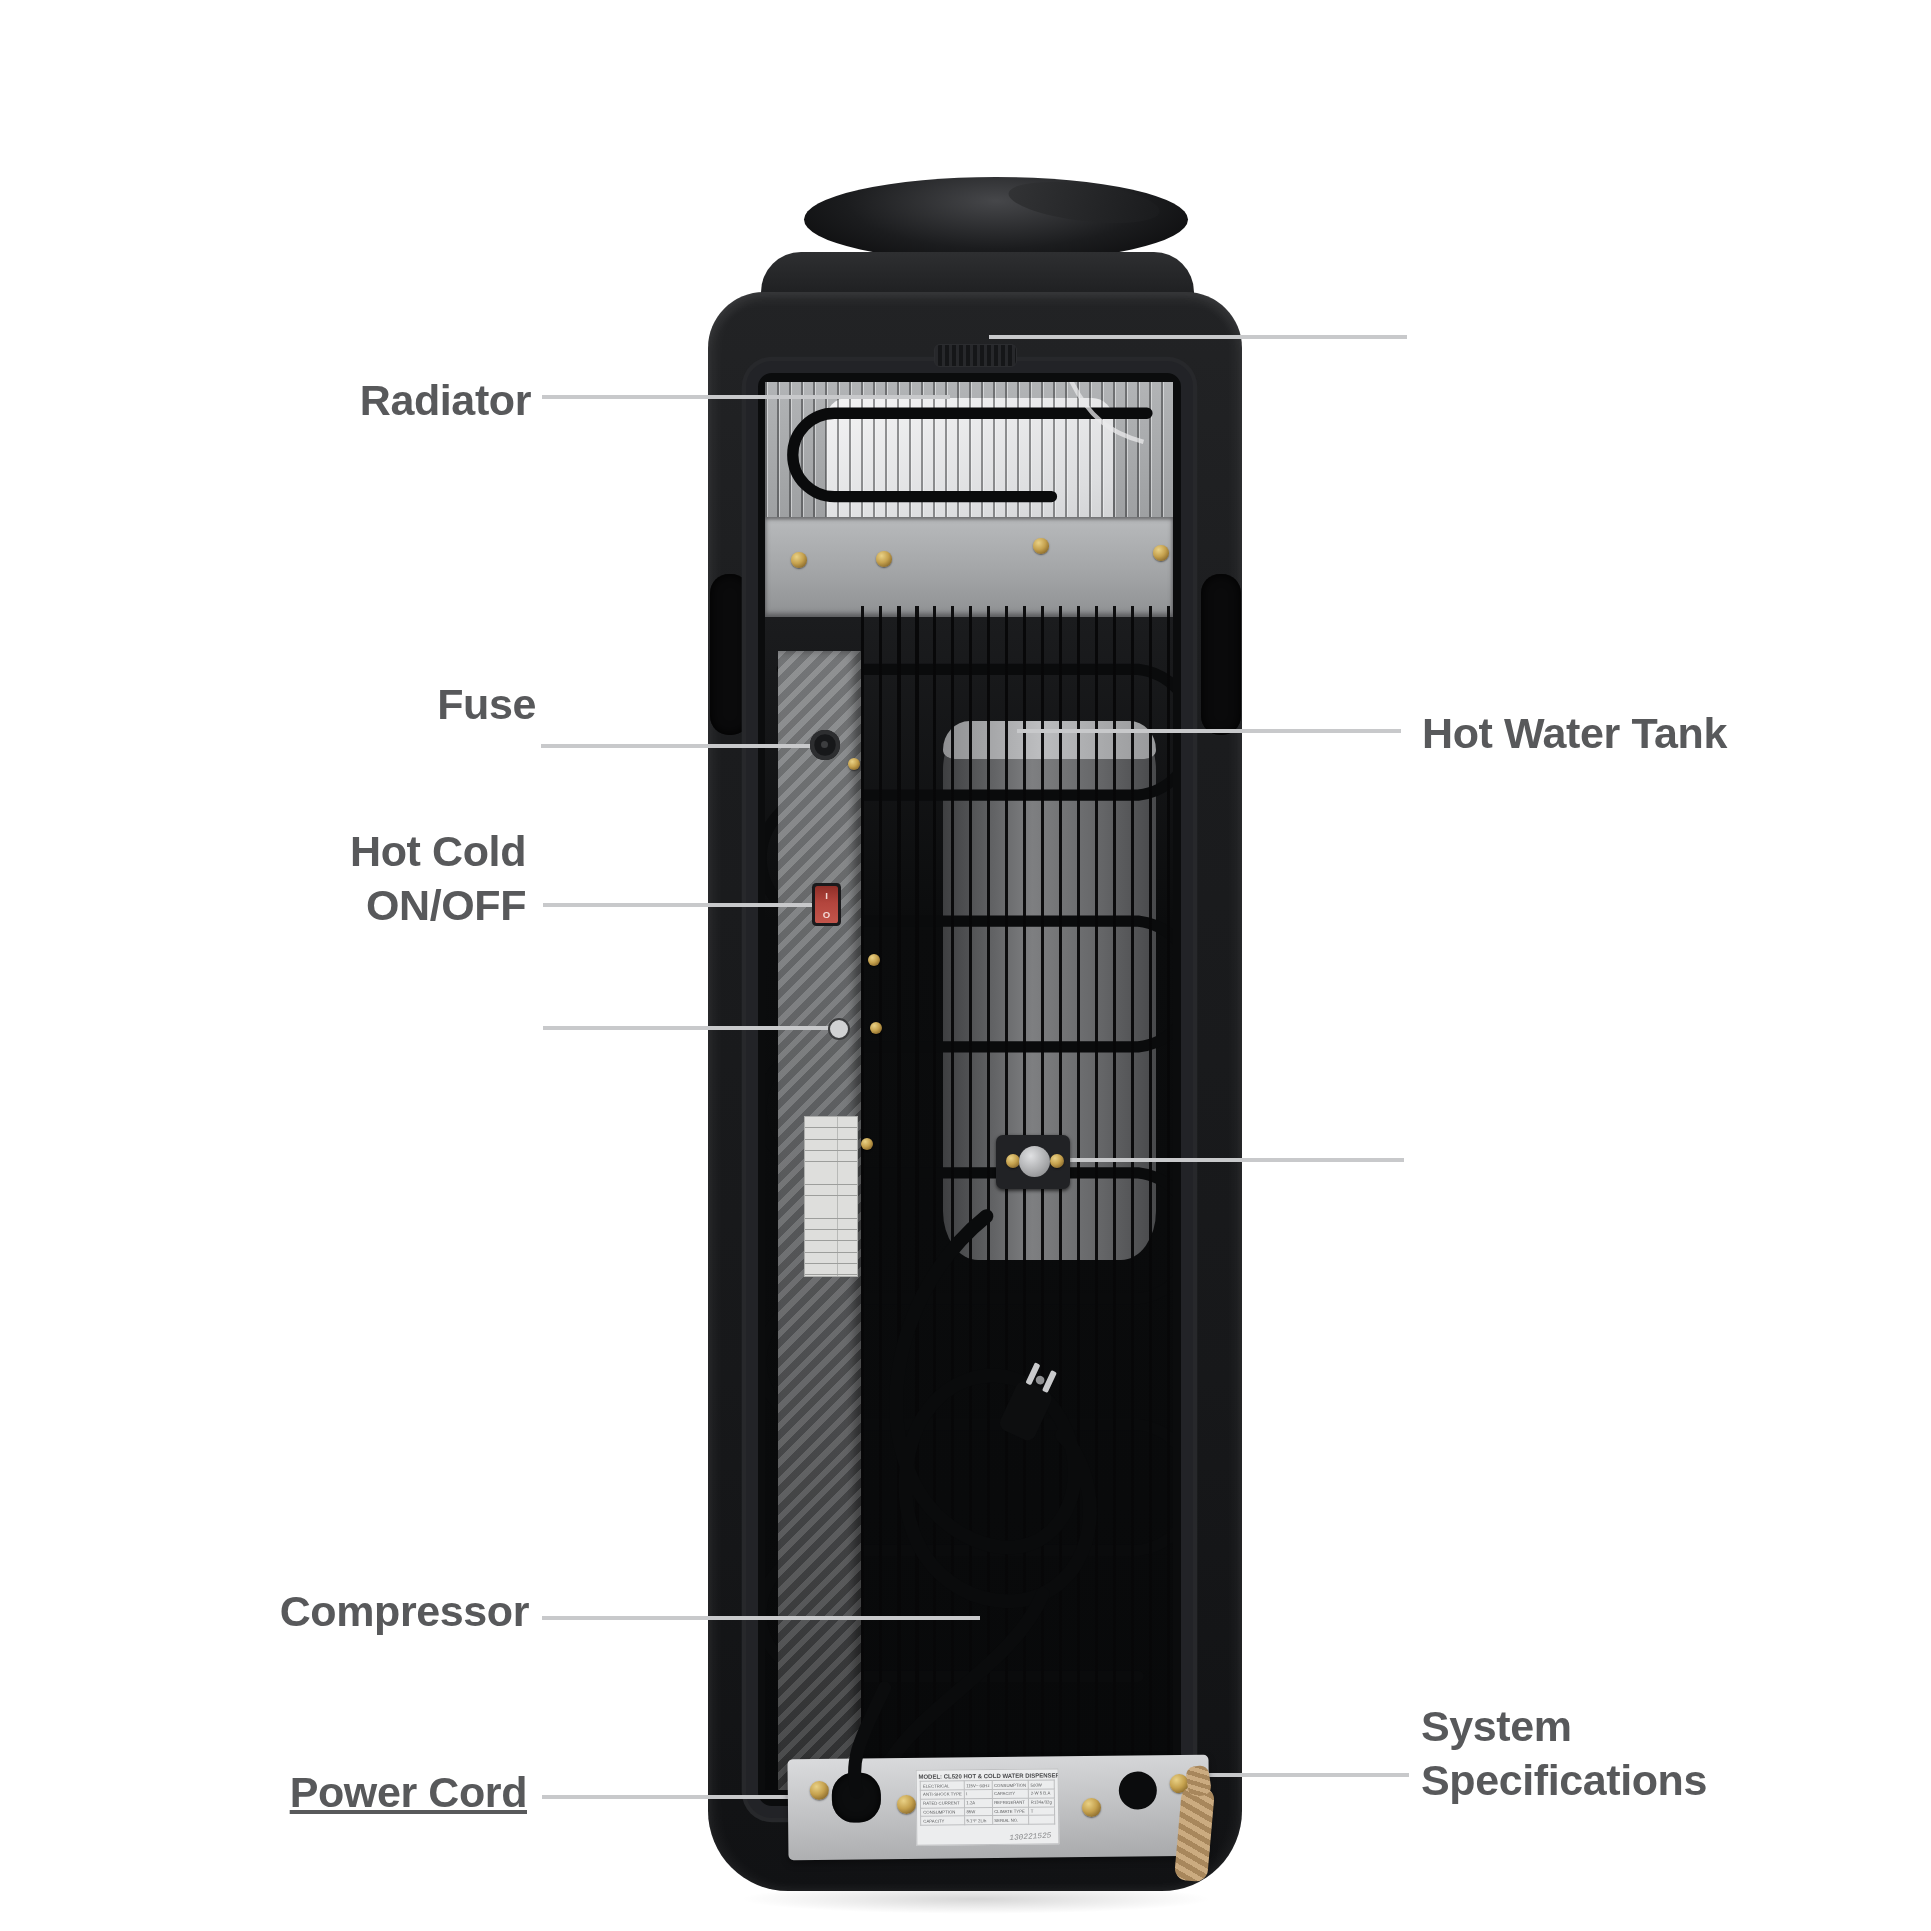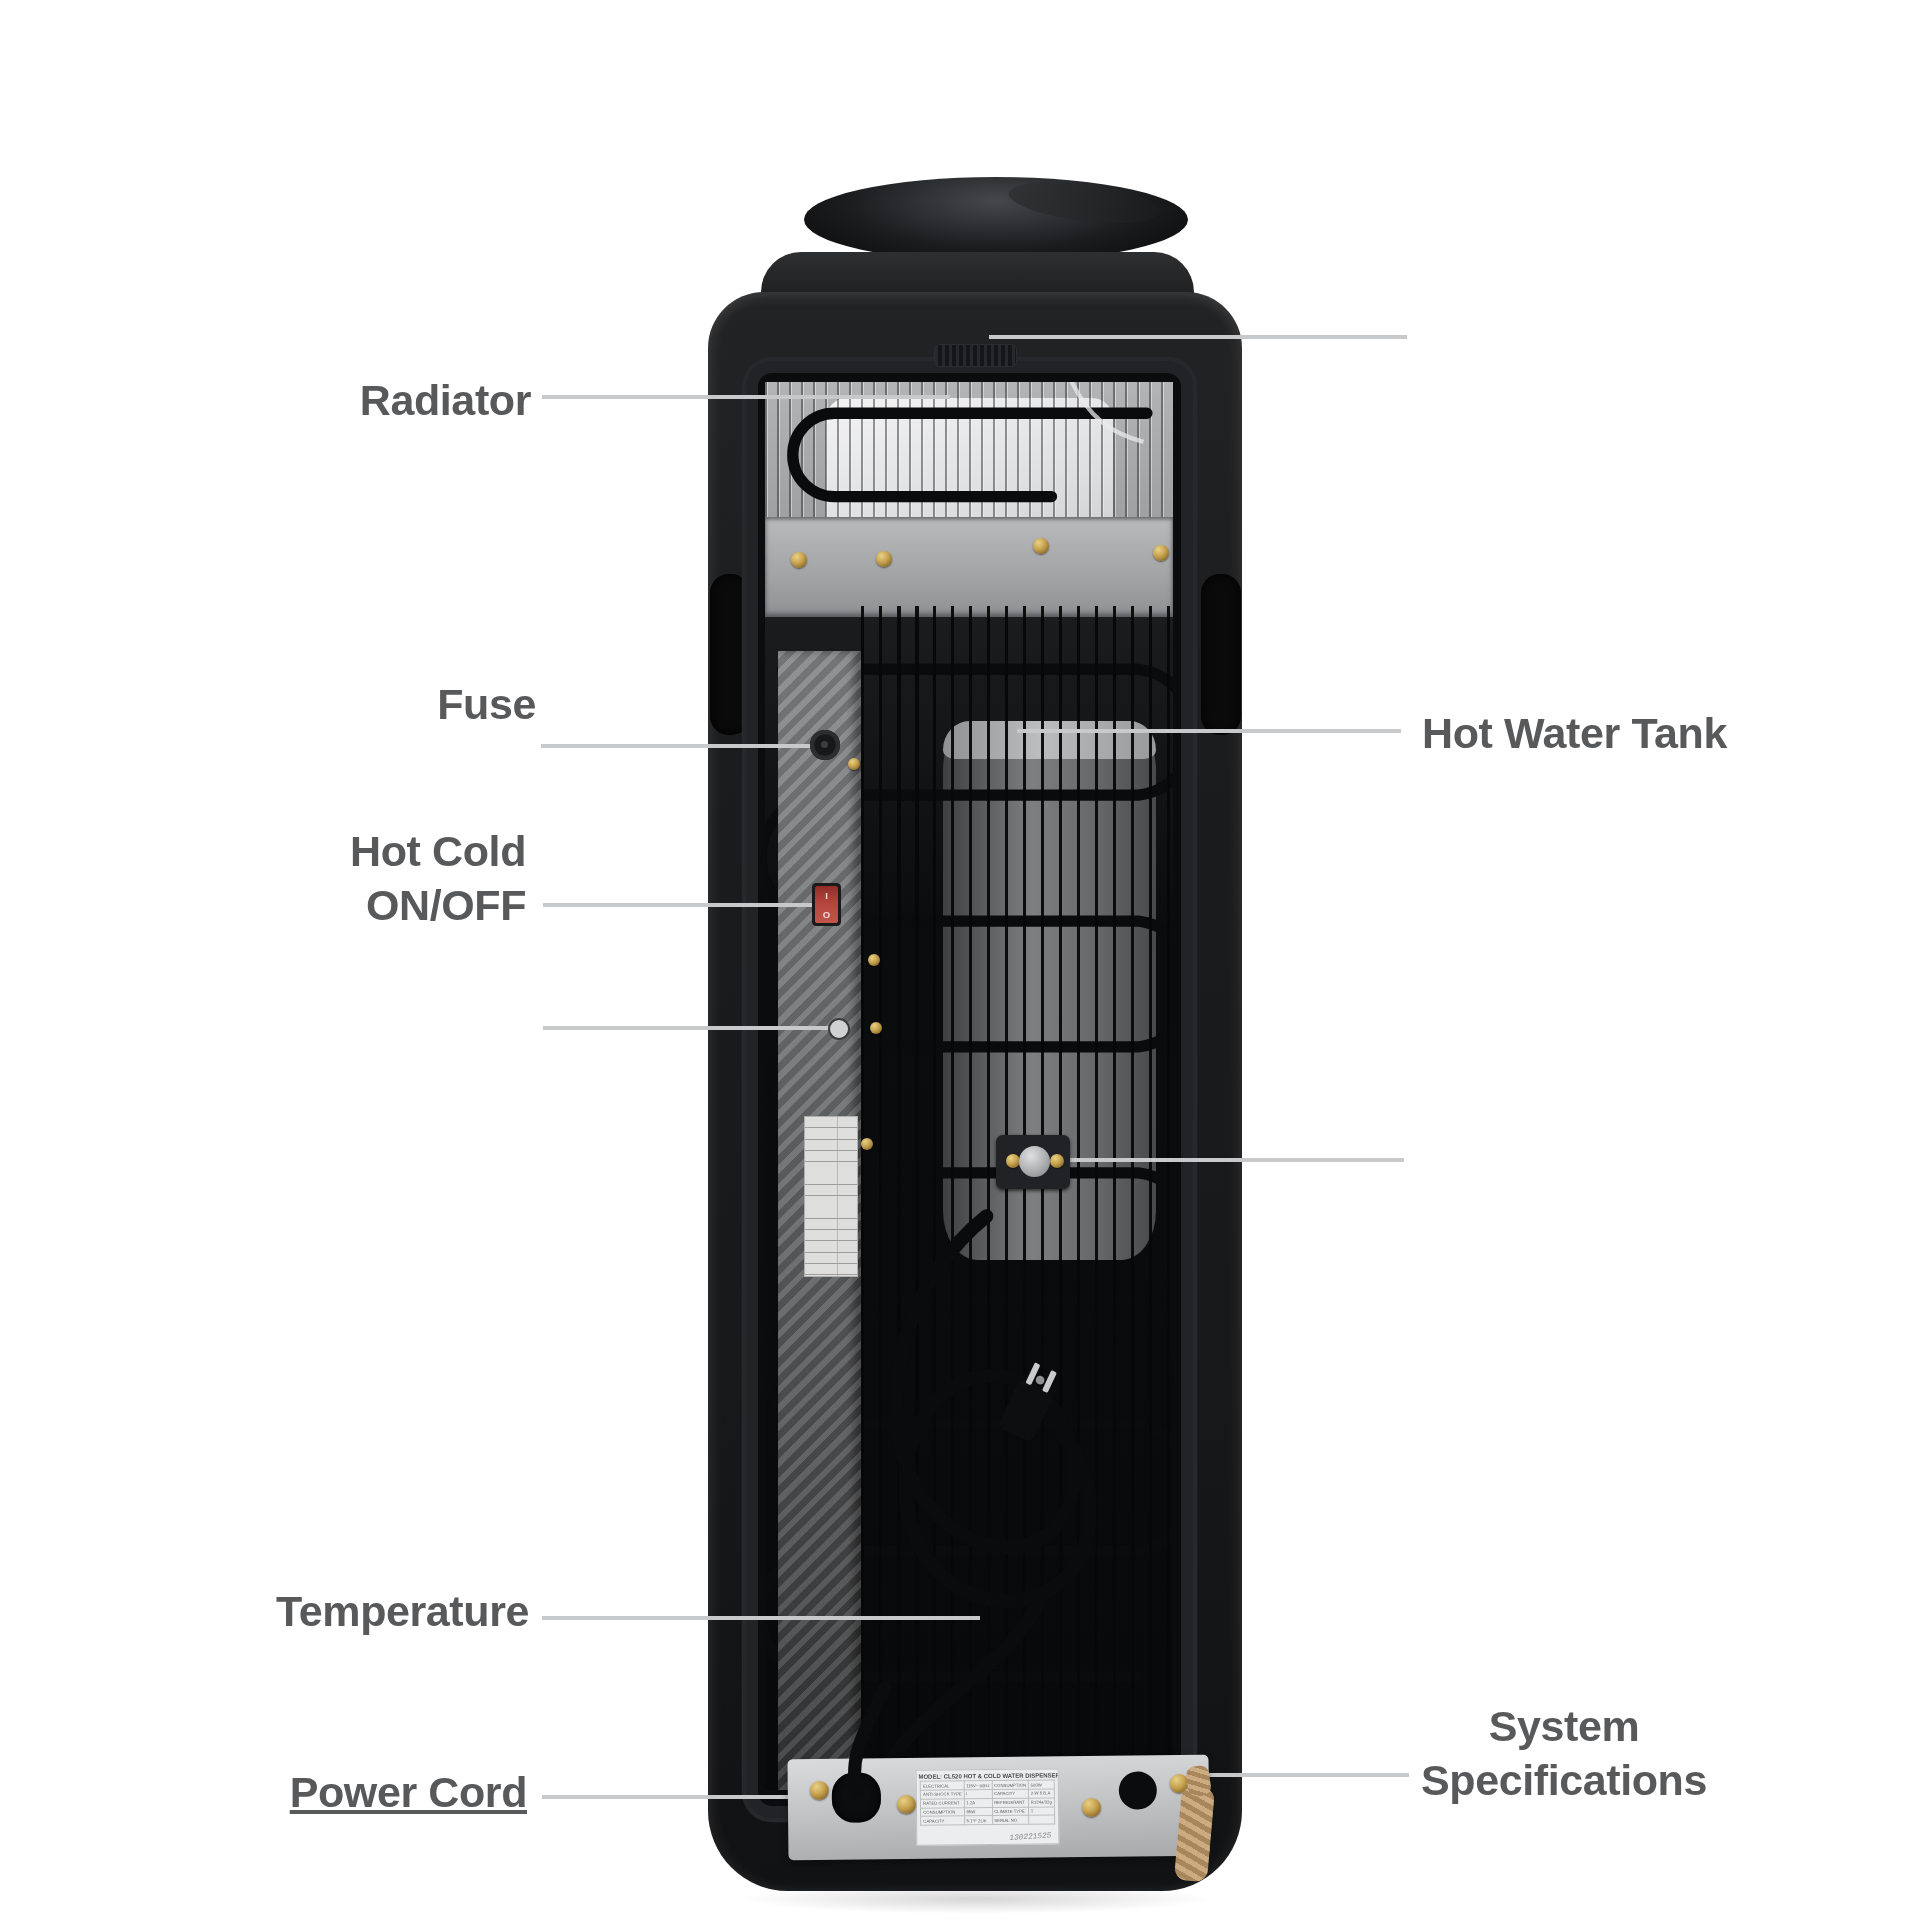--- a/index.html
+++ b/index.html
@@ -14,21 +14,21 @@
 
   #lbl-radiator{right:1400px;top:373px;}
   #lbl-fuse{right:1395px;top:677px;margin-left:41px;}
   #lbl-hotonoff{right:1405px;top:824px;}
   #lbl-coldtemp{right:1401px;top:934px;line-height:61px;}
   #lbl-compressor{right:1402px;top:1584px;}
   #lbl-powercord{right:1404px;top:1765px;text-decoration:underline;}
   #lbl-cwt{left:1422px;top:312px;}
   #lbl-hwt{left:1422px;top:706px;}
   #lbl-hwd{left:1424px;top:1134px;}
-  #lbl-sysspec{left:1421px;top:1699px;text-align:center;}
+  #lbl-sysspec{left:1421px;top:1699px;}
 
   #ln-radiator{left:542px;top:395px;width:408px;}
   #ln-fuse{left:541px;top:744px;width:282px;}
   #ln-onoff{left:543px;top:903px;width:269px;}
   #ln-coldtemp{left:543px;top:1026px;width:291px;}
   #ln-compressor{left:542px;top:1616px;width:438px;}
   #ln-powercord{left:542px;top:1795px;width:316px;}
   #ln-cwt{left:989px;top:335px;width:418px;}
   #ln-hwt{left:1017px;top:729px;width:384px;}
   #ln-hwd{left:1043px;top:1158px;width:361px;}
@@ -262,21 +262,21 @@
   <div class="ldr" id="ln-hwt"></div>
   <div class="ldr" id="ln-hwd"></div>
   <div class="ldr" id="ln-sysspec"></div>
 
   <div class="lbl r" id="lbl-radiator">Radiator</div>
   <div class="lbl r" id="lbl-fuse">Fuse</div>
   <div class="lbl r" id="lbl-hotonoff">
     <span>Hot Cold</span><br>
     <span>ON/OFF</span>
   </div>
-  <div class="lbl r" id="lbl-compressor">Temperature</div>
+  <div class="lbl r" id="lbl-compressor">Compressor</div>
   <div class="lbl r" id="lbl-powercord">Power Cord</div>
 
   <div class="lbl" id="lbl-hwt">Hot Water Tank</div>
   <div class="lbl" id="lbl-sysspec">
     <span>System</span><br>
     <span>Specifications</span>
   </div>
 
 </div>
 

